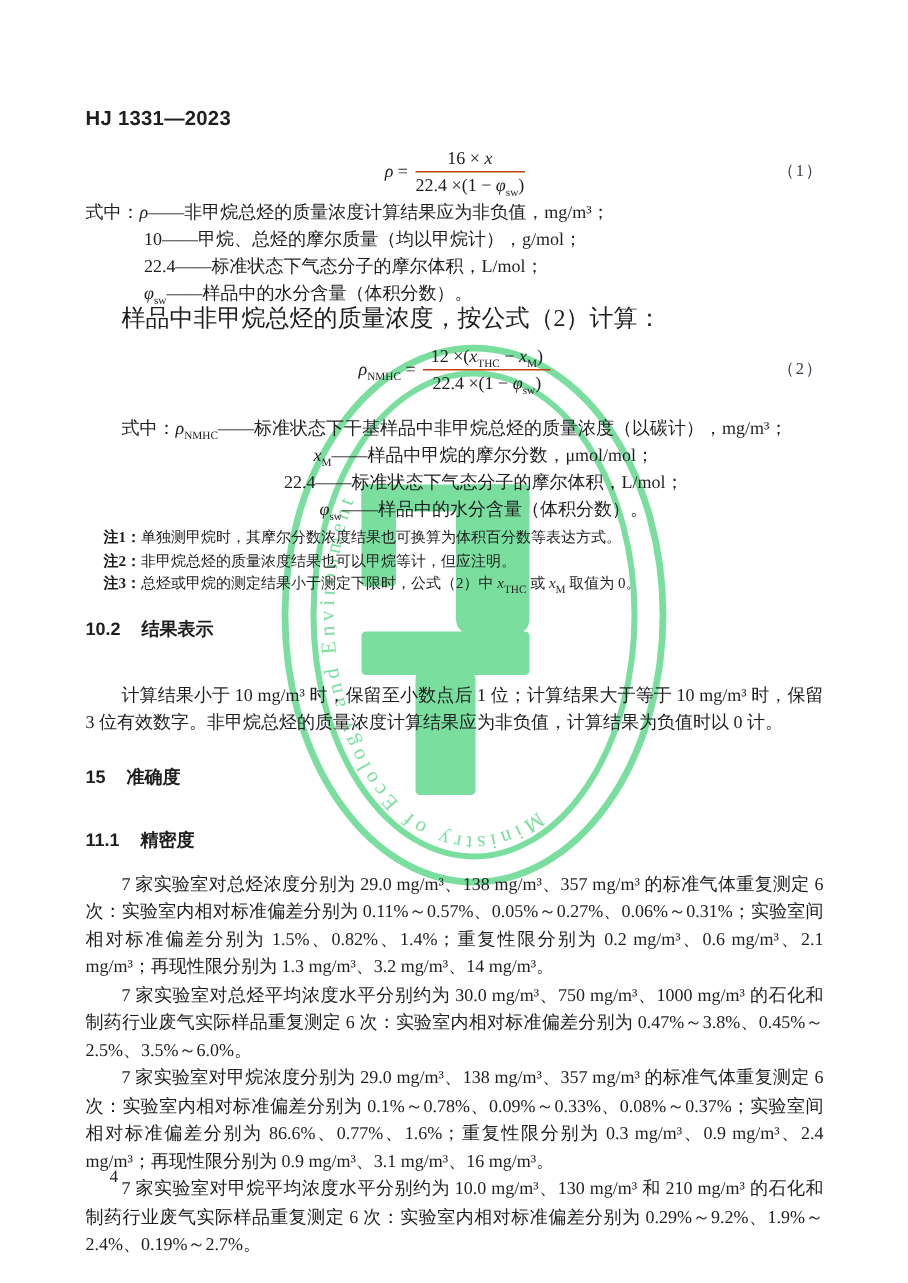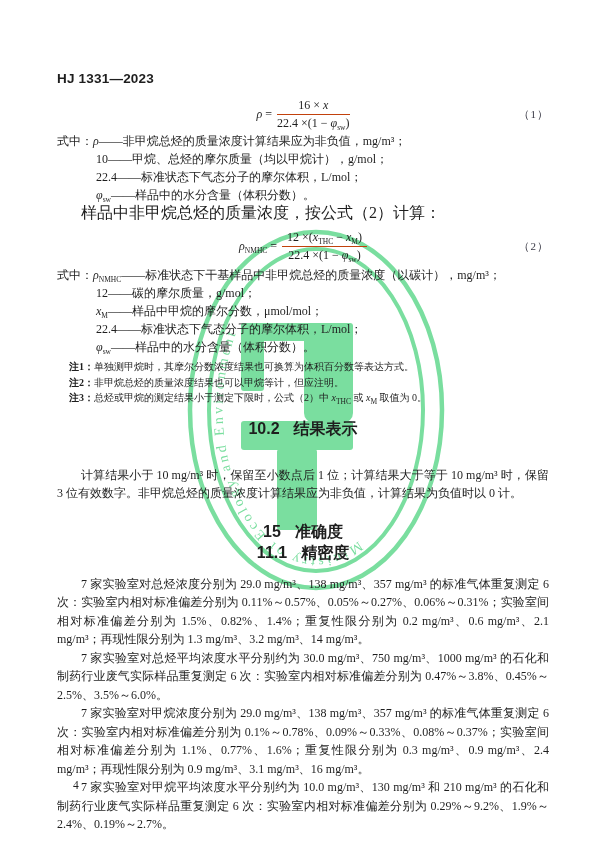--- a/index.html
+++ b/index.html
@@ -39,26 +39,26 @@
   .where-line { line-height:18px; white-space:nowrap; }
   .where-line.item { padding-left:39px; }
   .where-outro { line-height:18px; text-indent:24px; font-size:16px; }
 
   .notes { margin-top:3px; }
   .note { font-size:10px; line-height:15.5px; padding-left:12px; }
   .note .nlabel { font-weight:bold;font-family:Liberation Serif, serif; }
 
   .sec-heading {
     font-family:"Liberation Sans","DejaVu Sans",sans-serif;
-    font-weight:bold; font-size:16px; margin:0;text-align:center;
+    font-weight:bold; font-size:12px; margin:0;
   }
   .sec-heading .num { margin-right:14px; }
   .h102 { margin-top:13px; }
   .h11  { margin-top:19px; }
-  .h111 { }
+  .h111 { margin-top:25px; }
 
   .body-par {
     margin:0; font-size:12px; line-height:18.5px;
     text-align:justify; text-indent:2em;
   }
   .p102 { margin-top:26px; }
   .pfirst { margin-top:11px; }
 </style>
 </head>
 <body>
@@ -108,25 +108,24 @@
 
     <div class="eq-row second">
       <span class="eq-lhs"><span class="var">ρ</span><sub>NMHC</sub> <span>=</span></span>
       <span class="frac">
         <span class="num"><span>12 ×(</span><span class="var">x</span><sub>THC</sub><span> − </span><span class="var">x</span><sub>M</sub><span>)</span></span>
         <span class="den"><span>22.4 ×(1 − </span><span class="var">φ</span><sub>sw</sub><span>)</span></span>
       </span>
       <span class="eq-tag">（2）</span>
     </div>
 
-    <div class="where" style="">
+    <div class="where" style="margin-top:10px;text-align:center;">
       <div class="where-line">
         <span>式中：</span><span class="var">ρ</span><sub>NMHC</sub><span>——标准状态下干基样品中非甲烷总烃的质量浓度（以碳计），mg/m³；</span>
       </div>
-      <div class="where-line item"><span>12</span><span>——碳的摩尔质量，g/mol；</span></div>
       <div class="where-line item"><span class="var">x</span><sub>M</sub><span>——样品中甲烷的摩尔分数，μmol/mol；</span></div>
       <div class="where-line item"><span>22.4</span><span>——标准状态下气态分子的摩尔体积，L/mol；</span></div>
       <div class="where-line item"><span class="var">φ</span><sub>sw</sub><span>——样品中的水分含量（体积分数）。</span></div>
     </div>
 
     <div class="notes">
       <div class="note"><span class="nlabel">注1：</span><span>单独测甲烷时，其摩尔分数浓度结果也可换算为体积百分数等表达方式。</span></div>
       <div class="note"><span class="nlabel">注2：</span><span>非甲烷总烃的质量浓度结果也可以甲烷等计，但应注明。</span></div>
       <div class="note"><span class="nlabel">注3：</span><span>总烃或甲烷的测定结果小于测定下限时，公式（2）中 </span><span class="var">x</span><sub>THC</sub><span> 或 </span><span class="var">x</span><sub>M</sub><span> 取值为 0。</span></div>
     </div>
@@ -139,18 +138,18 @@
     <h3 class="sec-heading h11">
       <span class="num">15</span><span>准确度</span>
     </h3>
 
     <h3 class="sec-heading h111">
       <span class="num">11.1</span><span>精密度</span>
     </h3>
 
     <p class="body-par pfirst">7 家实验室对总烃浓度分别为 29.0 mg/m³、138 mg/m³、357 mg/m³ 的标准气体重复测定 6 次：实验室内相对标准偏差分别为 0.11%～0.57%、0.05%～0.27%、0.06%～0.31%；实验室间相对标准偏差分别为 1.5%、0.82%、1.4%；重复性限分别为 0.2 mg/m³、0.6 mg/m³、2.1 mg/m³；再现性限分别为 1.3 mg/m³、3.2 mg/m³、14 mg/m³。</p>
     <p class="body-par">7 家实验室对总烃平均浓度水平分别约为 30.0 mg/m³、750 mg/m³、1000 mg/m³ 的石化和制药行业废气实际样品重复测定 6 次：实验室内相对标准偏差分别为 0.47%～3.8%、0.45%～2.5%、3.5%～6.0%。</p>
-    <p class="body-par">7 家实验室对甲烷浓度分别为 29.0 mg/m³、138 mg/m³、357 mg/m³ 的标准气体重复测定 6 次：实验室内相对标准偏差分别为 0.1%～0.78%、0.09%～0.33%、0.08%～0.37%；实验室间相对标准偏差分别为 1.1%、0.77%、1.6%；重复性限分别为 0.3 mg/m³、0.9 mg/m³、2.4 mg/m³；再现性限分别为 0.9 mg/m³、3.1 mg/m³、16 mg/m³。</p>
+    <p class="body-par">7 家实验室对甲烷浓度分别为 29.0 mg/m³、138 mg/m³、357 mg/m³ 的标准气体重复测定 6 次：实验室内相对标准偏差分别为 0.1%～0.78%、0.09%～0.33%、0.08%～0.37%；实验室间相对标准偏差分别为 86.6%、0.77%、1.6%；重复性限分别为 0.3 mg/m³、0.9 mg/m³、2.4 mg/m³；再现性限分别为 0.9 mg/m³、3.1 mg/m³、16 mg/m³。</p>
     <p class="body-par">7 家实验室对甲烷平均浓度水平分别约为 10.0 mg/m³、130 mg/m³ 和 210 mg/m³ 的石化和制药行业废气实际样品重复测定 6 次：实验室内相对标准偏差分别为 0.29%～9.2%、1.9%～2.4%、0.19%～2.7%。</p>
   </div>
 
   <div class="page-number">4</div>
 </div>
 
 </body></html>

